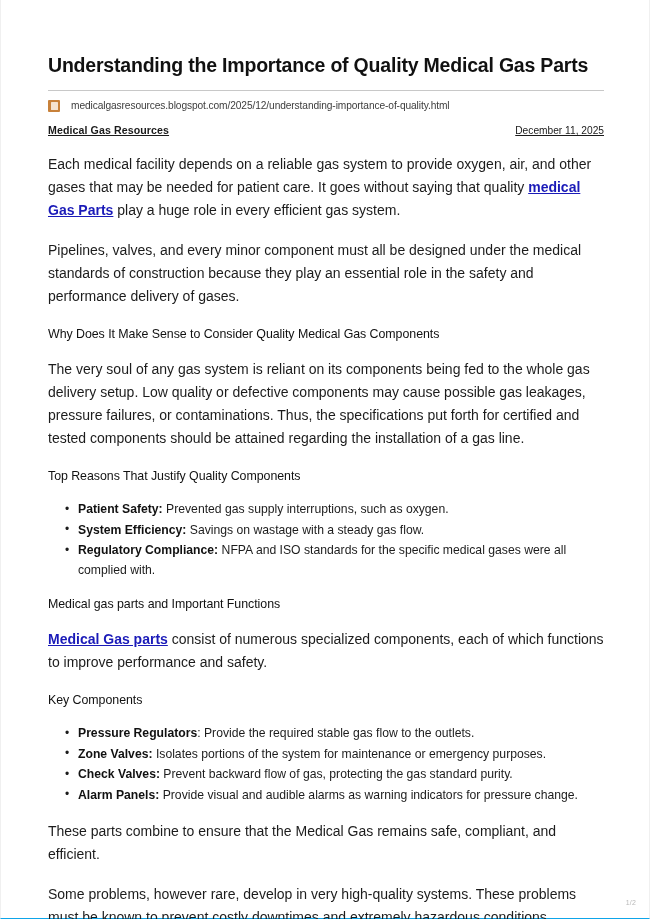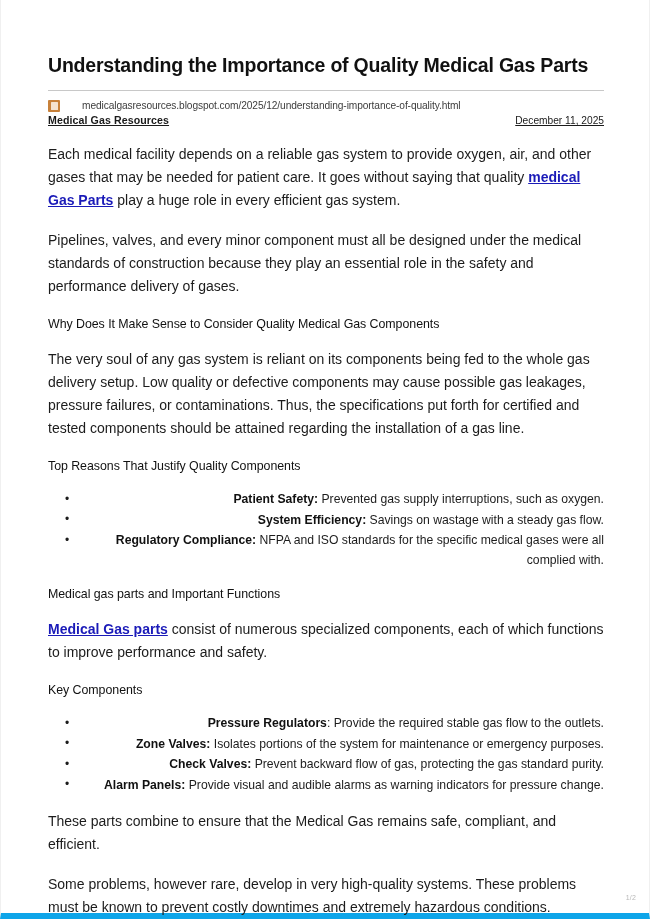--- a/index.html
+++ b/index.html
@@ -18,21 +18,21 @@
   .page {
     position: absolute;
     top: 0;
     left: 0;
     width: 650px;
     height: 919px;
     background: #ffffff;
     box-sizing: border-box;
     border-left: 1px solid #f0f0f0;
     border-right: 1px solid #f0f0f0;
-    border-bottom: 6px solid #0ea5e9;
+    border-bottom: 1px solid #0ea5e9;
   }
   .content {
     position: absolute;
     left: 47px;
     top: 52px;
     width: 556px;
   }
   h1.article-title {
     font-size: 19.5px;
     line-height: 26px;
@@ -43,22 +43,22 @@
   }
   .rule {
     border-top: 1px solid #c8c8c8;
     margin-top: 12px;
     margin-bottom: 9px;
     width: 100%;
   }
   .url-row {
     display: flex;
     align-items: flex-end;
-    gap: 22px;
-    margin-bottom: 2px;
+    gap: 11px;
+    margin-bottom: 12px;
   }
   .favicon {
     width: 12px;
     height: 12px;
     flex: 0 0 auto;
     background: #c8813a;
     border-radius: 1px;
     position: relative;
     display: inline-block;
   }
@@ -114,21 +114,20 @@
     margin: 0 0 15px 0;
     padding-left: 30px;
     list-style: none;
   }
   ul.bullets li {
     font-size: 12.2px;
     line-height: 19.5px;
     margin-bottom: 1px;
     position: relative;
     color: #1c1c1c;
-    text-align: right;
   }
   ul.bullets li::before {
     content: "\2022";
     position: absolute;
     left: -13px;
     top: -0.5px;
     font-size: 12px;
     color: #1c1c1c;
   }
   ul.bullets li b {

